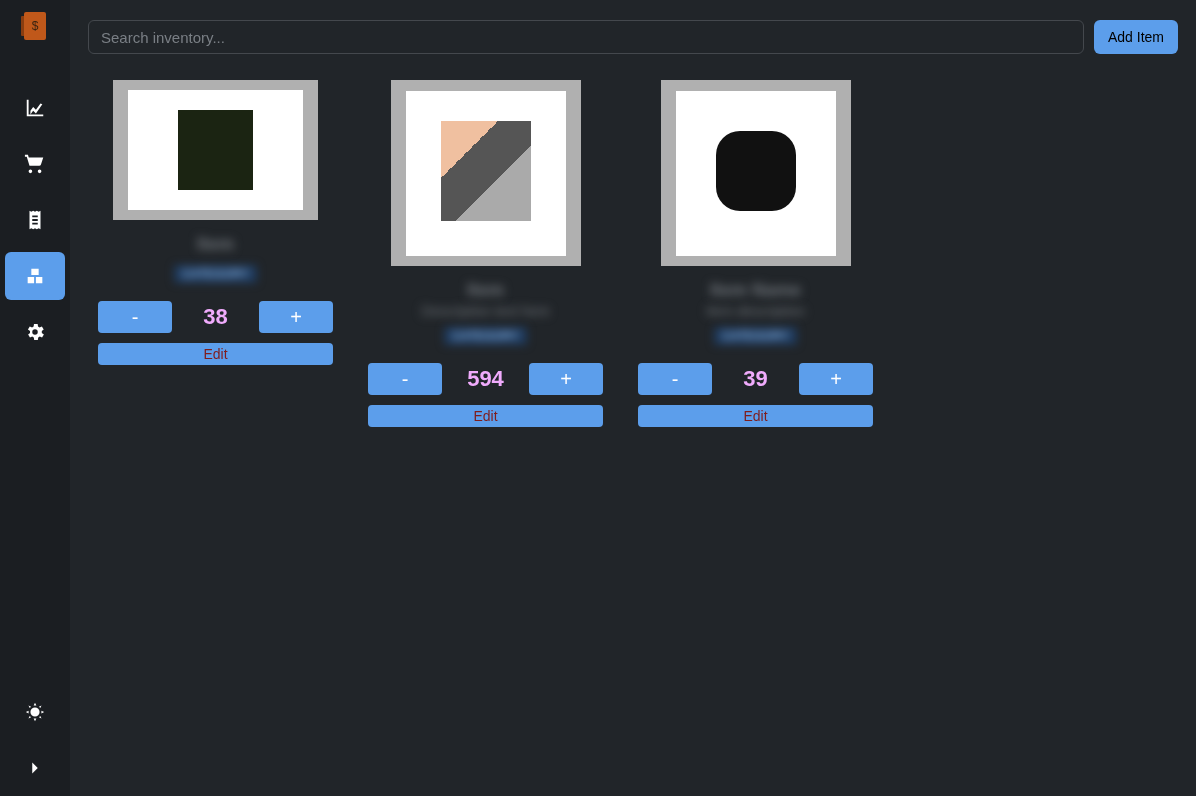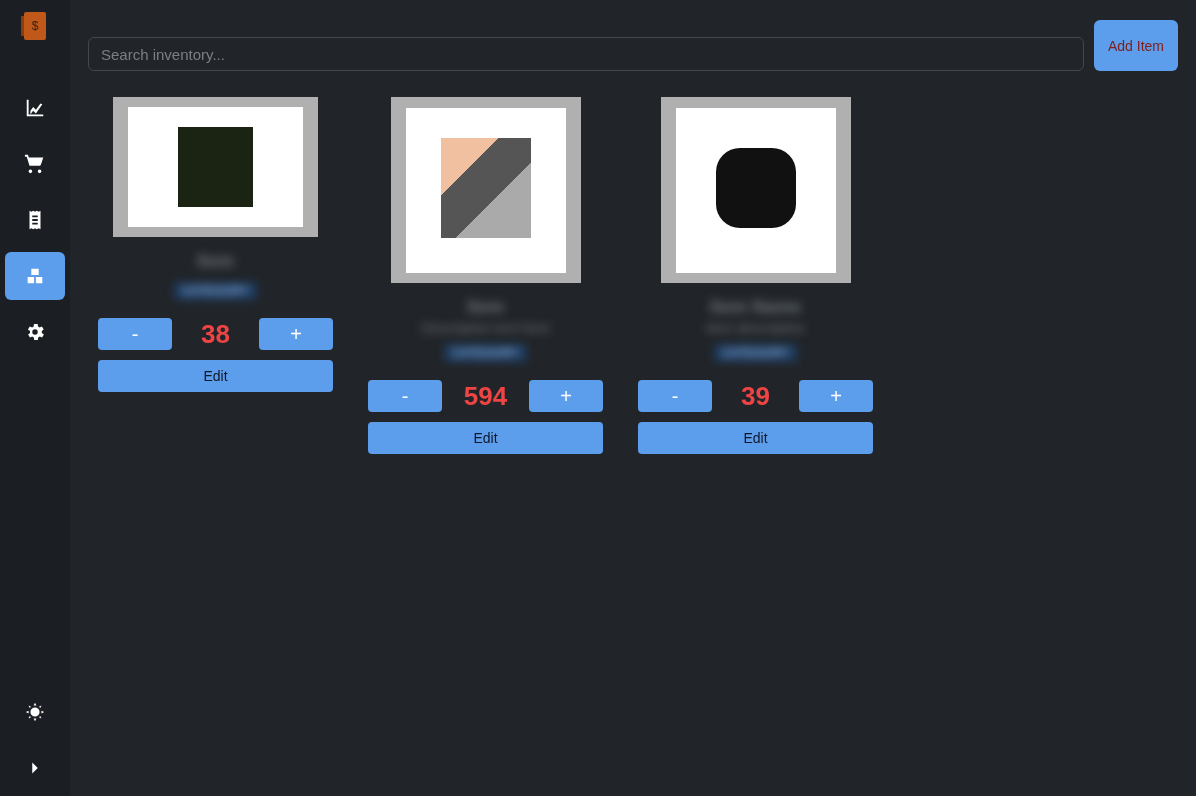--- a/index.html
+++ b/index.html
@@ -83,40 +83,40 @@
   
   .main {
     flex: 1;
     padding: 20px 18px;
     display: flex;
     flex-direction: column;
   }
   .topbar {
     display: flex;
     gap: 10px;
-    align-items: flex-end;
+    align-items: center;
     margin-bottom: 26px;
   }
   .search {
     flex: 1;
     background: #212529;
     border: 1px solid #44484d;
     border-radius: 6px;
     height: 34px;
     padding: 0 12px;
     color: #fff;
     font-size: 15px;
     outline: none;
   }
   .search::placeholder { color: #7a7f85; }
   .btn-primary {
     background: #5c9eeb;
     border: none;
-    color: #7f1d1d;
-    height: 51px;
+    color: #000000;
+    height: 34px;
     padding: 0 14px;
     border-radius: 6px;
     font-size: 14px;
     cursor: pointer;
   }
 
   .grid {
     display: flex;
     gap: 35px;
     padding-left: 10px;
@@ -181,31 +181,31 @@
     height: 32px;
     background: #5c9eeb;
     border: none;
     color: #fff;
     font-size: 20px;
     line-height: 1;
     border-radius: 4px;
     cursor: pointer;
   }
   .qty {
-    font-size: 26px;
+    font-size: 22px;
     font-weight: 700;
-    color: #ef4444;
+    color: #f0abfc;
     text-align: right;
   }
   .edit-btn {
     width: 235px;
-    height: 32px;
+    height: 22px;
     background: #5c9eeb;
     border: none;
-    color: #0f172a;
+    color: #7f1d1d;
     font-size: 14px;
     border-radius: 4px;
     cursor: pointer;
   }
 
   
   .c1 .thumb { height: 140px; width: 205px; }
   .c1 .thumb-inner { height: 120px; width: 175px; }
   .c1 .thumb-inner .blk { left: 50px; top: 20px; width: 75px; height: 80px; background:#1b2412;}
 

